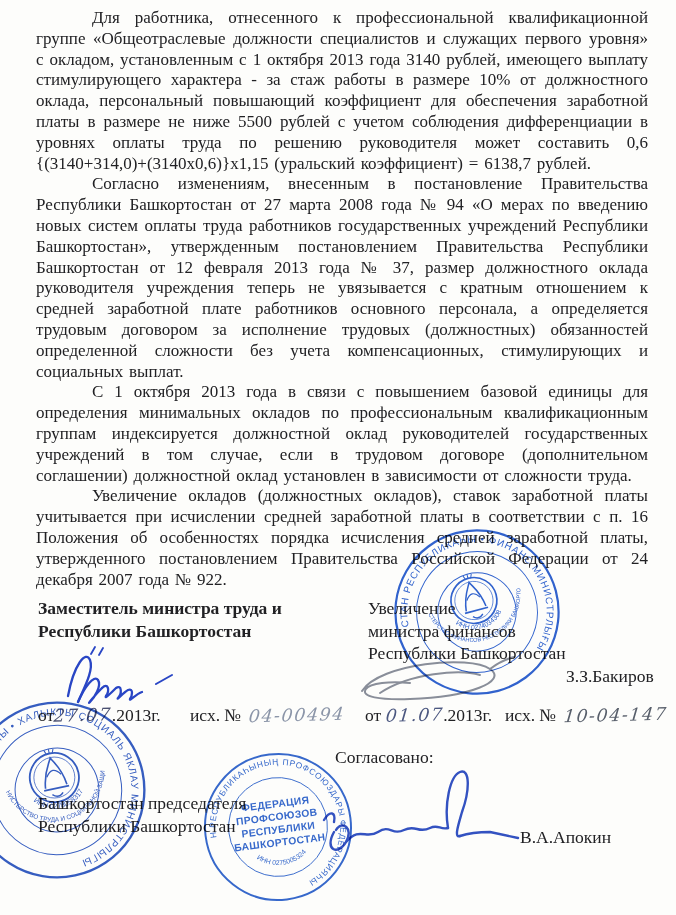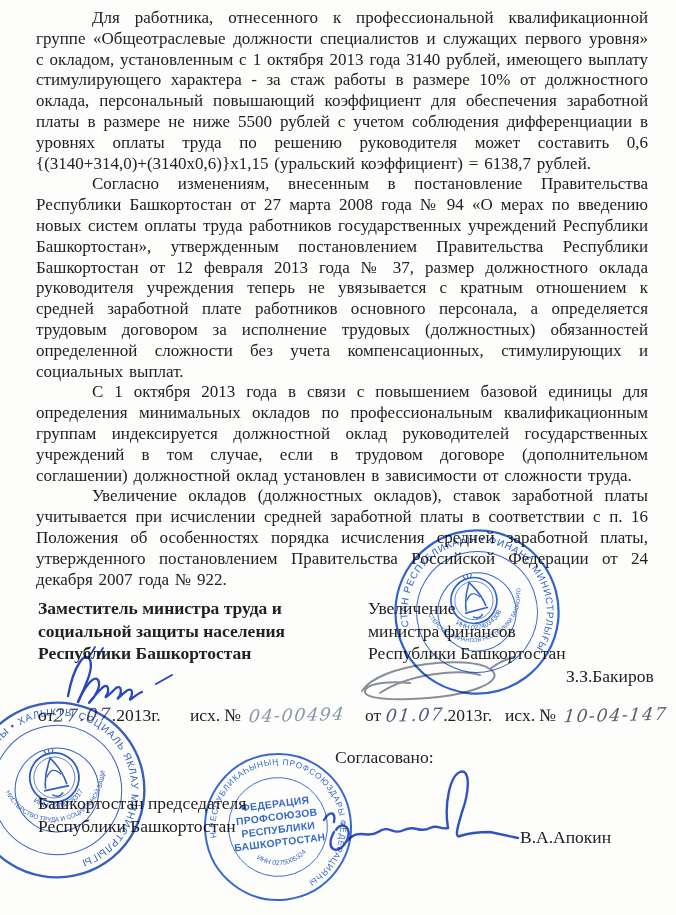--- a/index.html
+++ b/index.html
@@ -54,21 +54,20 @@
 
   <div class="body-text">
     <p>Для работника, отнесенного к профессиональной квалификационной группе «Общеотраслевые должности специалистов и служащих первого уровня» с окладом, установленным с 1 октября 2013 года 3140 рублей, имеющего выплату стимулирующего характера - за стаж работы в размере 10% от должностного оклада, персональный повышающий коэффициент для обеспечения заработной платы в размере не ниже 5500 рублей с учетом соблюдения дифференциации в уровнях оплаты труда по решению руководителя может составить 0,6 {(3140+314,0)+(3140x0,6)}x1,15 (уральский коэффициент) = 6138,7 рублей.</p>
     <p>Согласно изменениям, внесенным в постановление Правительства Республики Башкортостан от 27 марта 2008 года № 94 «О мерах по введению новых систем оплаты труда работников государственных учреждений Республики Башкортостан», утвержденным постановлением Правительства Республики Башкортостан от 12 февраля 2013 года № 37, размер должностного оклада руководителя учреждения теперь не увязывается с кратным отношением к средней заработной плате работников основного персонала, а определяется трудовым договором за исполнение трудовых (должностных) обязанностей определенной сложности без учета компенсационных, стимулирующих и социальных выплат.</p>
     <p>С 1 октября 2013 года в связи с повышением базовой единицы для определения минимальных окладов по профессиональным квалификационным группам индексируется должностной оклад руководителей государственных учреждений в том случае, если в трудовом договоре (дополнительном соглашении) должностной оклад установлен в зависимости от сложности труда.</p>
     <p>Увеличение окладов (должностных окладов), ставок заработной платы учитывается при исчислении средней заработной платы в соответствии с п. 16 Положения об особенностях порядка исчисления средней заработной платы, утвержденного постановлением Правительства Российской Федерации от 24 декабря 2007 года № 922.</p>
   </div>
 
   <div class="abs sig-title" style="left:38px;top:597px;font-weight:bold;">
     <div>Заместитель министра труда и</div>
-    <div>социальной защиты населения</div>
     <div>Республики Башкортостан</div>
   </div>
 
   <div class="abs sig-title" style="left:368px;top:597px;">
     <div>Увеличение</div>
     <div>министра финансов</div>
     <div>Республики Башкортостан</div>
   </div>
 
   <div class="abs sig-name" style="left:566px;top:666px;">З.З.Бакиров</div>

